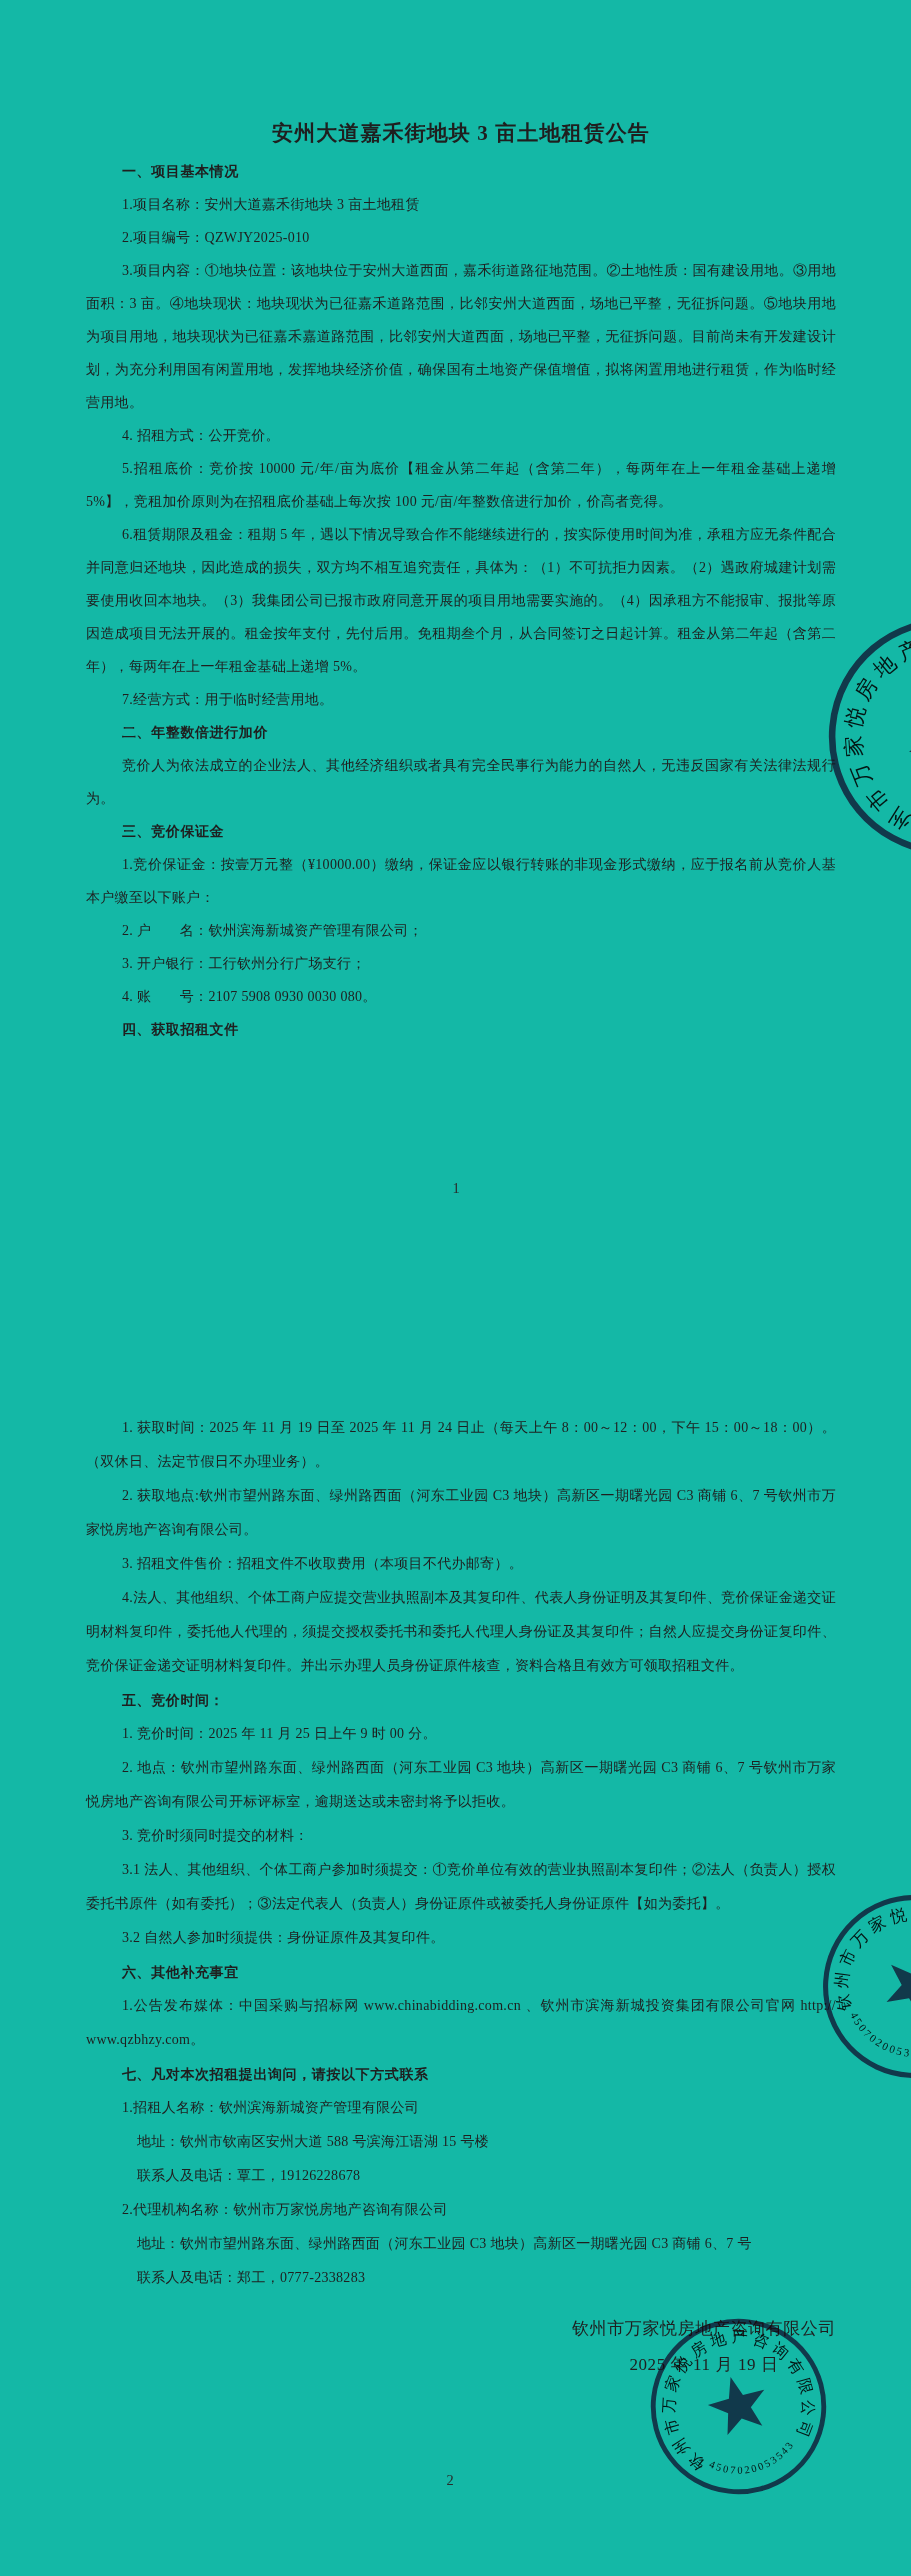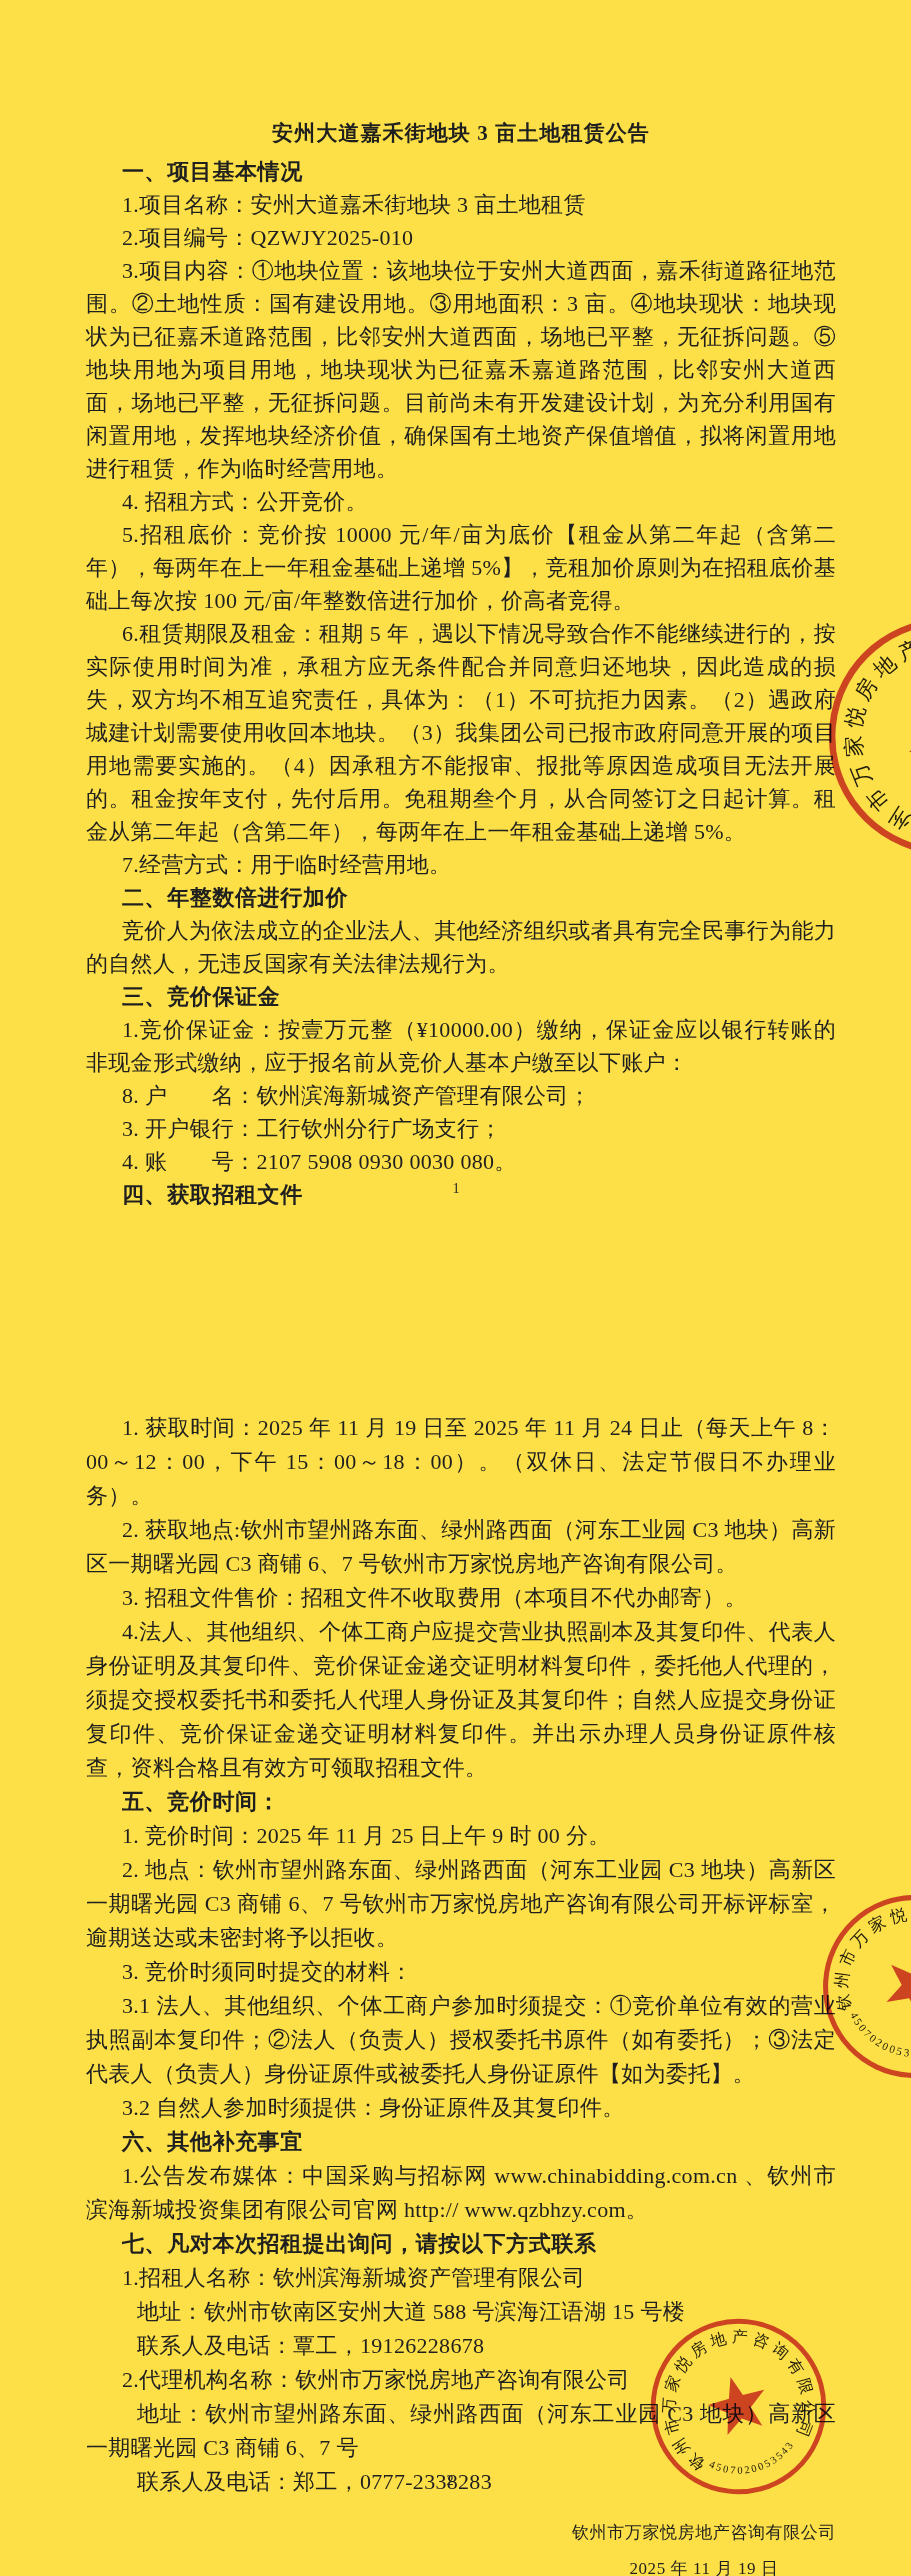--- a/index.html
+++ b/index.html
@@ -1,30 +1,30 @@
 <!DOCTYPE html>
 <html style="--seal-color: #c8355f;font-size:9.2px"><head>
 <meta charset="utf-8">
 <style>
   html,body{margin:0;padding:0;background:#e8e8e8;}
   .canvas{
     position:relative;width:911px;height:2576px;margin:0 auto;
-    background:#fde047;overflow:hidden;
+    background:#14b8a6;overflow:hidden;
     font-family:"Liberation Serif","DejaVu Serif",serif;
     color:#1f1f1f;
   }
   .page-content{position:absolute;left:86px;width:750px;}
   #page1{top:117px;}
   #page2{top:1399px;margin-top:12px;}
   .doc-title{
     margin:0 0 4.6px 0;font-size:21px;font-weight:700;text-align:center;
     letter-spacing:1.1px;line-height:33px;
   }
   .blk{
-    margin:0;font-size:22px;line-height:33px;letter-spacing:0.3px;
+    margin:0;font-size:14px;line-height:33px;letter-spacing:0.3px;
     text-align:justify;text-justify:inter-ideograph;
   }
   #page2 .blk{line-height:34px;}
   .blk.heading{
     font-weight:700;text-indent:36px;
     font-family:"Liberation Sans","DejaVu Sans",sans-serif;
     letter-spacing:0.6px;
   }
   .blk.para{text-indent:36px;}
   .blk.sub{text-indent:51px;}
@@ -77,21 +77,21 @@
         <p class="blk para">2.项目编号：QZWJY2025-010</p>
         <p class="blk para">3.项目内容：①地块位置：该地块位于安州大道西面，嘉禾街道路征地范围。②土地性质：国有建设用地。③用地面积：3 亩。④地块现状：地块现状为已征嘉禾道路范围，比邻安州大道西面，场地已平整，无征拆问题。⑤地块用地为项目用地，地块现状为已征嘉禾嘉道路范围，比邻安州大道西面，场地已平整，无征拆问题。目前尚未有开发建设计划，为充分利用国有闲置用地，发挥地块经济价值，确保国有土地资产保值增值，拟将闲置用地进行租赁，作为临时经营用地。</p>
         <p class="blk para">4. 招租方式：公开竞价。</p>
         <p class="blk para">5.招租底价：竞价按 10000 元/年/亩为底价【租金从第二年起（含第二年），每两年在上一年租金基础上递增 5%】，竞租加价原则为在招租底价基础上每次按 100 元/亩/年整数倍进行加价，价高者竞得。</p>
         <p class="blk para">6.租赁期限及租金：租期 5 年，遇以下情况导致合作不能继续进行的，按实际使用时间为准，承租方应无条件配合并同意归还地块，因此造成的损失，双方均不相互追究责任，具体为：（1）不可抗拒力因素。（2）遇政府城建计划需要使用收回本地块。（3）我集团公司已报市政府同意开展的项目用地需要实施的。（4）因承租方不能报审、报批等原因造成项目无法开展的。租金按年支付，先付后用。免租期叁个月，从合同签订之日起计算。租金从第二年起（含第二年），每两年在上一年租金基础上递增 5%。</p>
         <p class="blk para">7.经营方式：用于临时经营用地。</p>
         <p class="blk heading">二、年整数倍进行加价</p>
         <p class="blk para">竞价人为依法成立的企业法人、其他经济组织或者具有完全民事行为能力的自然人，无违反国家有关法律法规行为。</p>
         <p class="blk heading">三、竞价保证金</p>
         <p class="blk para">1.竞价保证金：按壹万元整（¥10000.00）缴纳，保证金应以银行转账的非现金形式缴纳，应于报名前从竞价人基本户缴至以下账户：</p>
-        <p class="blk para">8. 户　　名：钦州滨海新城资产管理有限公司；</p>
+        <p class="blk para">2. 户　　名：钦州滨海新城资产管理有限公司；</p>
         <p class="blk para">3. 开户银行：工行钦州分行广场支行；</p>
         <p class="blk para">4. 账　　号：2107 5908 0930 0030 080。</p>
         <p class="blk heading">四、获取招租文件</p>
       </div>
   </div>
   <div class="page-footer" id="footer1">1</div>
 
   <div class="page-content" id="page2">
     <div>
         <p class="blk para">1. 获取时间：2025 年 11 月 19 日至 2025 年 11 月 24 日止（每天上午 8：00～12：00，下午 15：00～18：00）。（双休日、法定节假日不办理业务）。</p>

